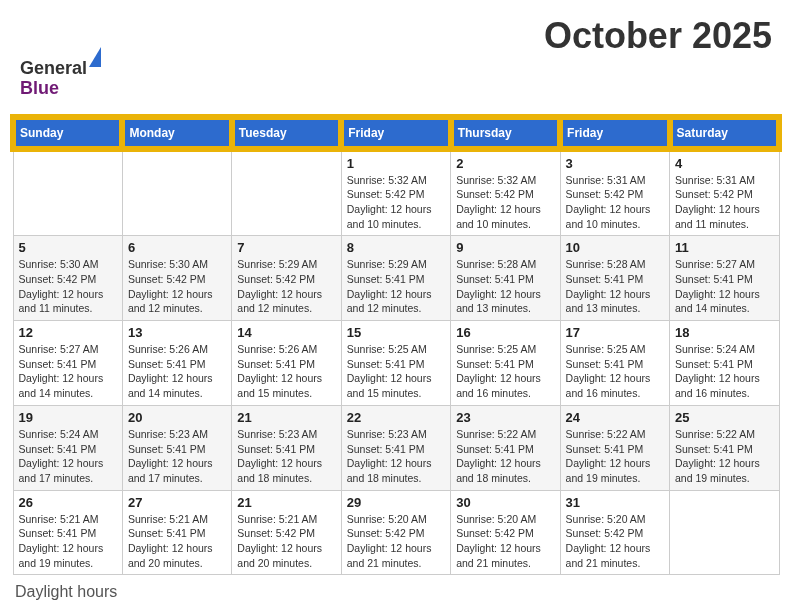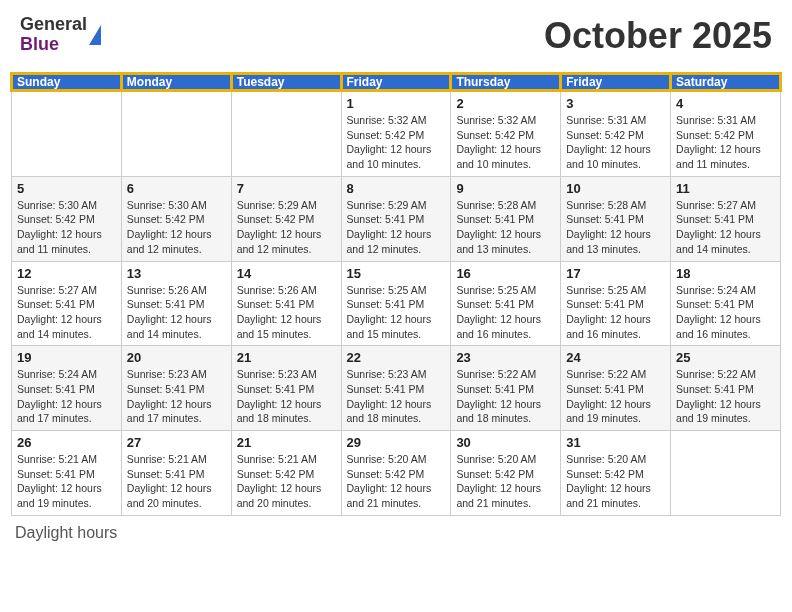--- a/index.html
+++ b/index.html
@@ -23,20 +23,21 @@
     }
     .logo-text {
       display: flex;
       flex-direction: column;
       line-height: 1.1;
     }
     .logo-general {
       font-size: 18px;
       font-weight: bold;
       color: #333;
+      margin-top: 44px;
     }
     .logo-blue {
       font-size: 18px;
       font-weight: bold;
       color: #701a75;
     }
     .logo-triangle {
       width: 0;
       height: 0;
       border-left: 12px solid transparent;
@@ -57,25 +58,25 @@
       color: #555;
     }
     .calendar {
       width: 100%;
       border-collapse: collapse;
       font-size: 11px;
     }
     .calendar th {
       background-color: #2d6bce;
       color: #fff;
-      padding: 0 4px;
+      padding: 6px 4px;
       text-align: left;
       font-size: 12px;
       font-weight: bold;
-      border: 3px solid #eab308;
+      border: 6px solid #eab308;
     }
     .calendar td {
       border: 1px solid #ccc;
       vertical-align: top;
       padding: 4px 5px;
       width: 14.28%;
       min-height: 80px;
       background: #fff;
     }
     .calendar tr:nth-child(even) td {

